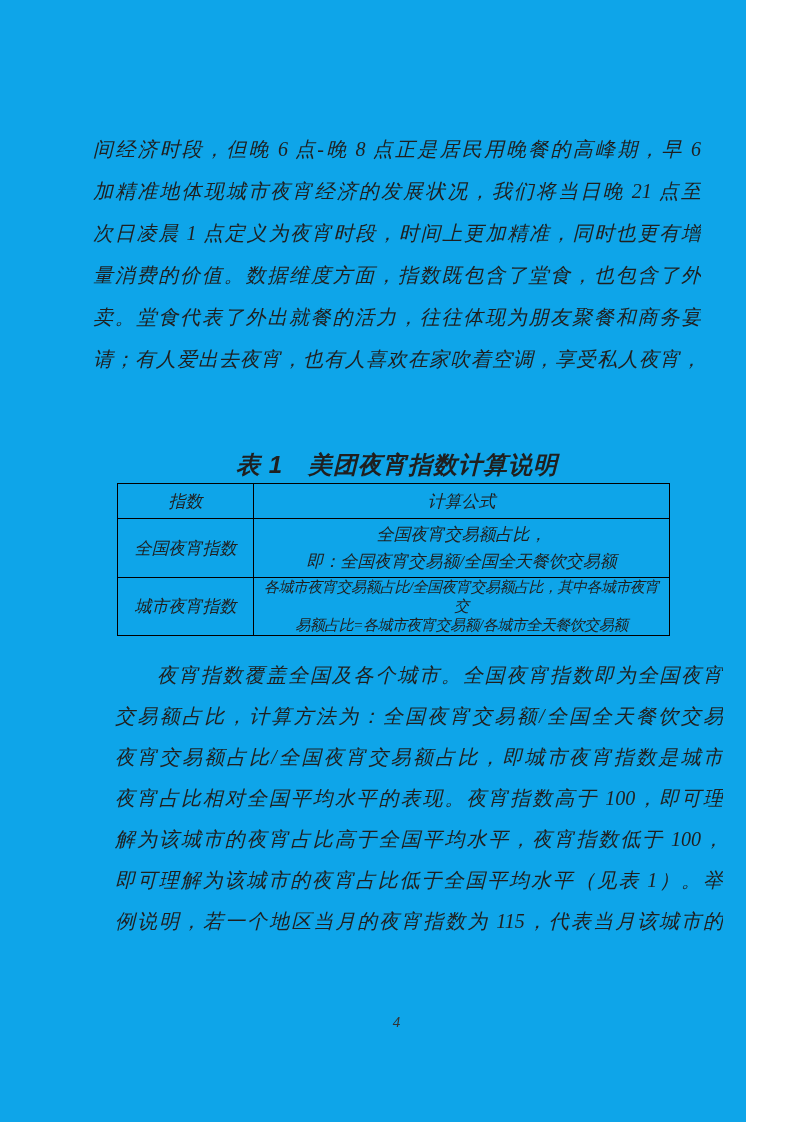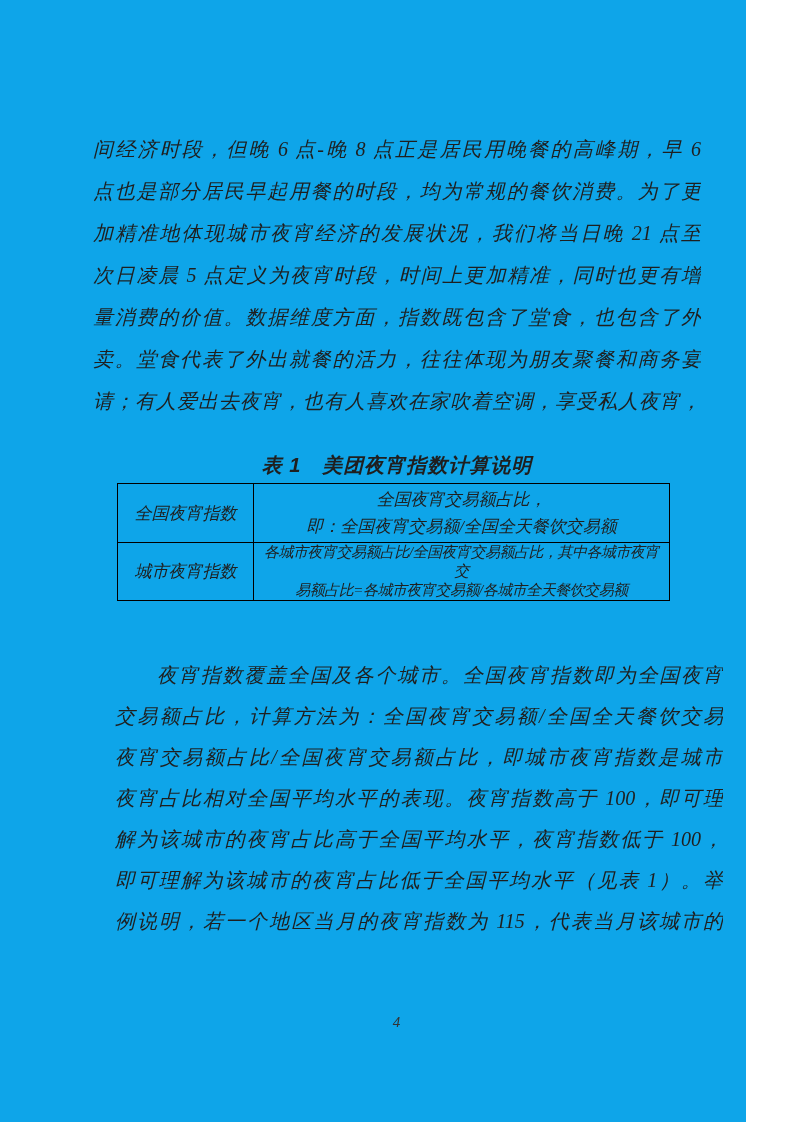--- a/index.html
+++ b/index.html
@@ -37,21 +37,21 @@
   .para2 .line { line-height: 41px; height: 41px; }
   .line.indent { text-indent: 42px; }
   
   .table-title {
     position: absolute;
     top: 450px; left: 93px; width: 608px;
     height: 30px; line-height: 30px;
     text-align: center;
     font-family: "Liberation Sans", "DejaVu Sans", sans-serif;
     font-weight: bold;
-    font-size: 20px;
+    font-size: 24px;
     letter-spacing: 1px;
   }
   
   .calc-table {
     position: absolute;
     top: 483px; left: 117px;
     width: 553px;
     border-collapse: collapse;
     table-layout: fixed;
     border: 1.5px solid #000000;
@@ -79,36 +79,39 @@
     color: #333333;
   }
 </style>
 </head>
 <body>
 
 <div class="page">
 
   <div class="para para1">
     <div class="line">间经济时段，但晚 6 点-晚 8 点正是居民用晚餐的高峰期，早 6</div>
-    <div class="line">点也是部分居民早起用餐的时段，均为常规的餐饮消费。为了更</div>
     <div class="line">加精准地体现城市夜宵经济的发展状况，我们将当日晚 21 点至</div>
-    <div class="line">次日凌晨 5 点定义为夜宵时段，时间上更加精准，同时也更有增</div>
+    <div class="line">次日凌晨 1 点定义为夜宵时段，时间上更加精准，同时也更有增</div>
     <div class="line">量消费的价值。数据维度方面，指数既包含了堂食，也包含了外</div>
     <div class="line">卖。堂食代表了外出就餐的活力，往往体现为朋友聚餐和商务宴</div>
     <div class="line">请；有人爱出去夜宵，也有人喜欢在家吹着空调，享受私人夜宵，</div>
   </div>
 
   <div class="table-title">表 1　美团夜宵指数计算说明</div>
 
   <table class="calc-table">
     <colgroup>
         <col class="c1">
         <col class="c2">
       </colgroup>
     <tbody>
+      <tr class="hdr">
+        <td>指数</td>
+        <td>计算公式</td>
+      </tr>
       <tr class="r1">
         <td>全国夜宵指数</td>
         <td>
           <div class="cell-line">全国夜宵交易额占比，</div>
           <div class="cell-line">即：全国夜宵交易额/全国全天餐饮交易额</div>
         </td>
       </tr>
       <tr class="r2">
         <td>城市夜宵指数</td>
         <td>

